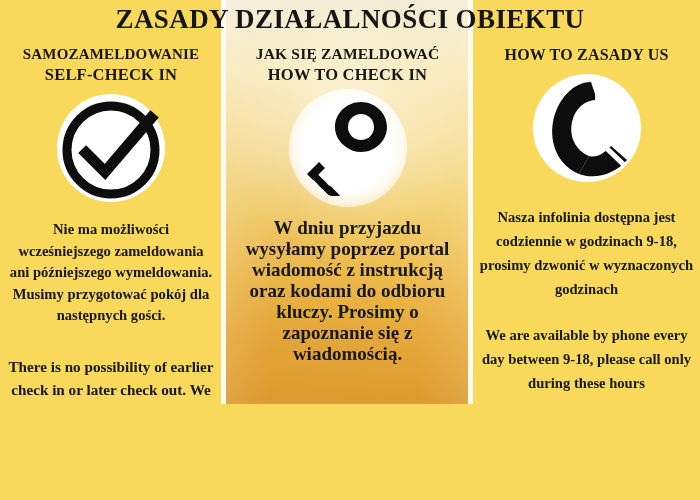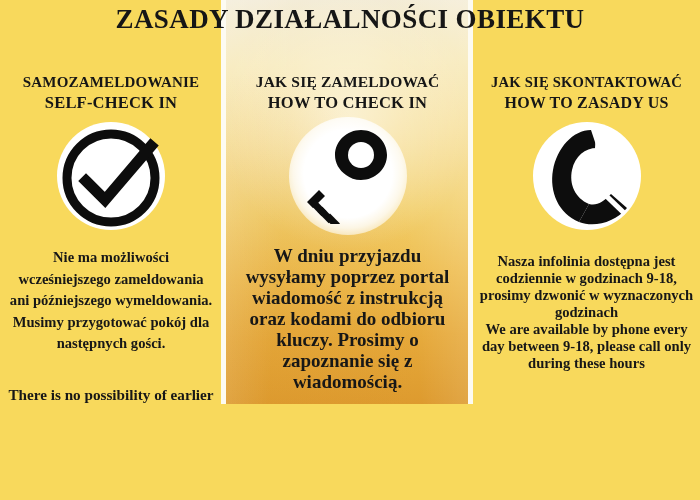--- a/index.html
+++ b/index.html
@@ -86,21 +86,21 @@
   
   .columns {
     position: absolute;
     inset: 0;
     z-index: 2;
     display: flex;
   }
   .col {
     position: relative;
     box-sizing: border-box;
-    padding-top: 72px;
+    padding-top: 44px;
     text-align: center;
   }
   .col-left  { width: 222px; padding-left: 8px;  padding-right: 8px; }
   .col-mid   { width: 251px; padding-left: 12px; padding-right: 12px; }
   .col-right { width: 227px; padding-left: 6px;  padding-right: 6px; }
 
   .col-head {
     font-family: "Liberation Serif", "DejaVu Serif", serif;
     font-weight: bold;
     color: #161616;
@@ -143,32 +143,32 @@
 
   
   .body-block {
     font-family: "Liberation Serif", "DejaVu Serif", serif;
     font-weight: bold;
     color: #171717;
     text-align: center;
   }
   .col-left  .body-block { font-size: 14.6px; line-height: 21.5px; }
   .col-mid   .body-block { font-size: 19px; line-height: 21px; }
-  .col-right .body-block { font-size: 14.6px; line-height: 17px; }
+  .col-right .body-block { font-size: 14.6px; line-height: 24px; }
 
   .body-pl { margin: 0; }
   .body-en { margin: 0; }
 
   .col-left  .body-pl { margin-top: 12px; }
   .col-mid   .body-pl { margin-top: 10px; }
   .col-right .body-pl { margin-top: 18px; }
 
   .col-left  .body-en { margin-top: 28px; }
   .col-mid   .body-en { margin-top: 16px; }
-  .col-right .body-en { }
+  .col-right .body-en { margin-top: 22px; }
 
   .col-left .body-en { font-size: 15.2px; line-height: 23px; }
 </style>
 </head>
 <body>
 
 <div id="poster">
 
   <div class="bands">
     <div class="band band-left"></div>
@@ -229,21 +229,20 @@
               <rect x="24" y="86" width="7" height="14" transform="rotate(-45 27.5 93)"></rect>
             </g>
           </svg>
         </div>
       </div>
 
       <p class="body-block body-pl">W dniu przyjazdu wysyłamy poprzez portal wiadomość z instrukcją oraz kodami do odbioru kluczy. Prosimy o zapoznanie się z wiadomością.</p>
     </div>
 
     <div class="col col-right">
-      <div class="col-head head-pl">JAK SIĘ SKONTAKTOWAĆ</div>
       <div class="col-head head-en">HOW TO ZASADY US</div>
 
       <div class="icon-slot">
         <div class="disc disc-solid">
           <svg width="96" height="100" viewBox="0 0 96 100">
             <g fill="#0d0d0d">
               <path d="M52 4
                        C34 4 18 22 14 44
                        C10 66 20 88 40 96
                        L50 78

